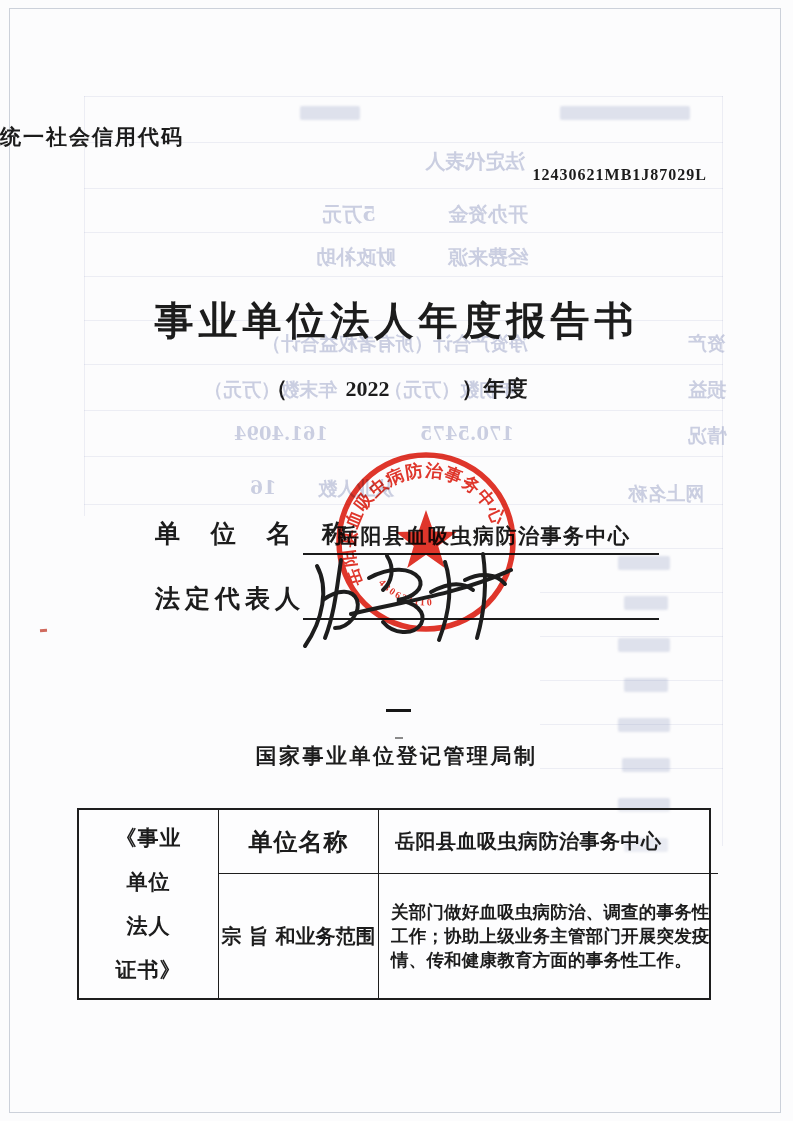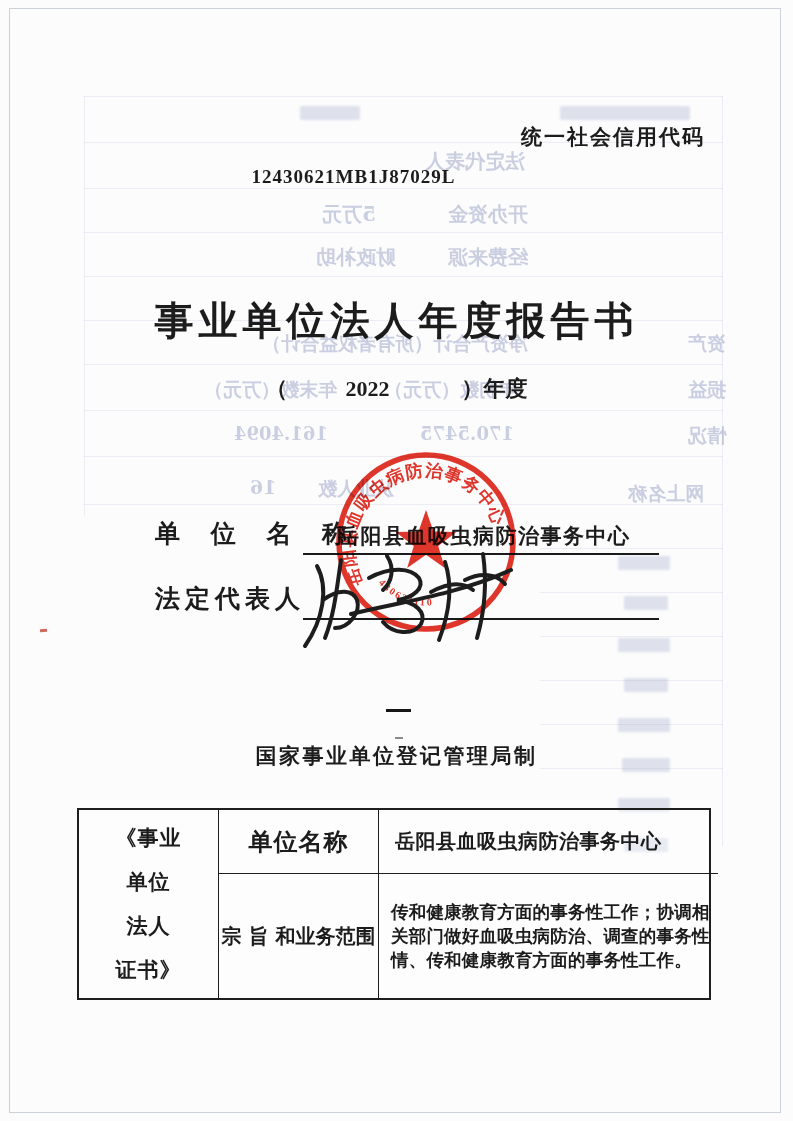--- a/index.html
+++ b/index.html
@@ -11,24 +11,24 @@
   }
   .scan-border{position:absolute;left:9px;top:8px;right:12px;bottom:8px;
     border:1px solid #ccd1da;pointer-events:none;}
   
   .ghost-layer{position:absolute;inset:0;z-index:1;pointer-events:none;}
   .ghost-text{position:absolute;transform:scaleX(-1);color:rgba(120,132,178,.38);
     font-weight:bold;white-space:nowrap;font-family:"DejaVu Serif",serif;}
   .ghost-line{position:absolute;background:rgba(120,132,178,.12);}
   .ghost-blob{position:absolute;background:rgba(120,132,178,.22);border-radius:2px;filter:blur(1px);}
   
-  .credit-label{position:absolute;top:123px;left:0;width:705px;text-align:right;
+  .credit-label{position:absolute;top:123px;left:0;width:705px;text-align:left;
     font-size:21px;font-weight:bold;letter-spacing:2px;z-index:2;}
-  .credit-code{position:absolute;top:166px;left:0;width:707px;text-align:center;
-    font-size:19px;font-weight:bold;letter-spacing:1px;z-index:2;
+  .credit-code{position:absolute;top:166px;left:0;width:707px;text-align:right;
+    font-size:16px;font-weight:bold;letter-spacing:1px;z-index:2;
     font-family:"Liberation Serif","DejaVu Serif",serif;}
   .doc-title{position:absolute;top:294px;left:0;width:100%;text-align:center;
     font-size:39px;font-weight:bold;letter-spacing:5px;z-index:2;
     font-family:"DejaVu Sans","Liberation Sans",sans-serif;}
   .year-line{position:absolute;top:374px;left:0;width:100%;text-align:center;
     font-size:22px;font-weight:bold;z-index:2;}
   .year-line .gap1{display:inline-block;width:58px;}
   .year-line .gap2{display:inline-block;width:72px;}
   
   .field-label{position:absolute;left:155px;font-size:25px;font-weight:bold;z-index:2;
@@ -176,19 +176,19 @@
       <div>法人</div>
       <div>证书》</div>
     </div>
     <div class="cell cert-r1c2">单位名称</div>
     <div class="cell cert-r1c3">岳阳县血吸虫病防治事务中心</div>
     <div class="cell cert-r2c2">
       <div>宗  旨  和</div>
       <div>业务范围</div>
     </div>
     <div class="cell cert-r2c3">
-      <div>传和健康教育方面的事务性工作；协调相</div>
       <div>关部门做好血吸虫病防治、调查的事务性</div>
+      <div>工作；协助上级业务主管部门开展突发疫</div>
       <div>情、传和健康教育方面的事务性工作。</div>
     </div>
   </div>
 
 </div>
 
 </body></html>

